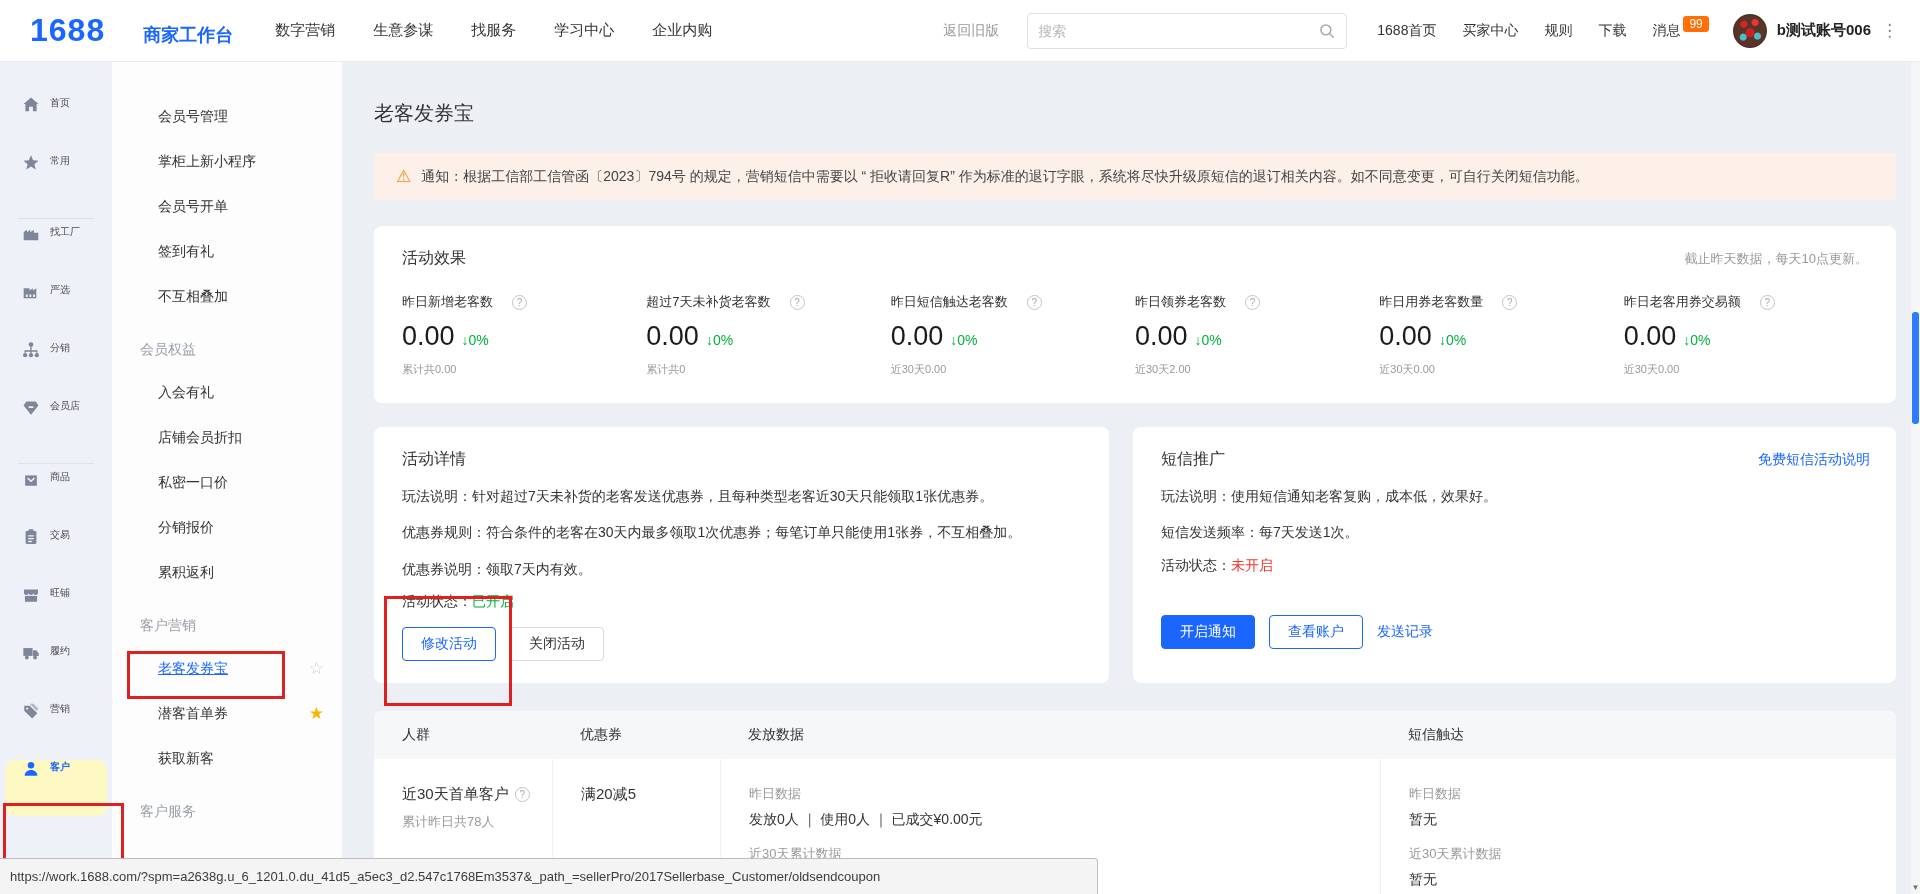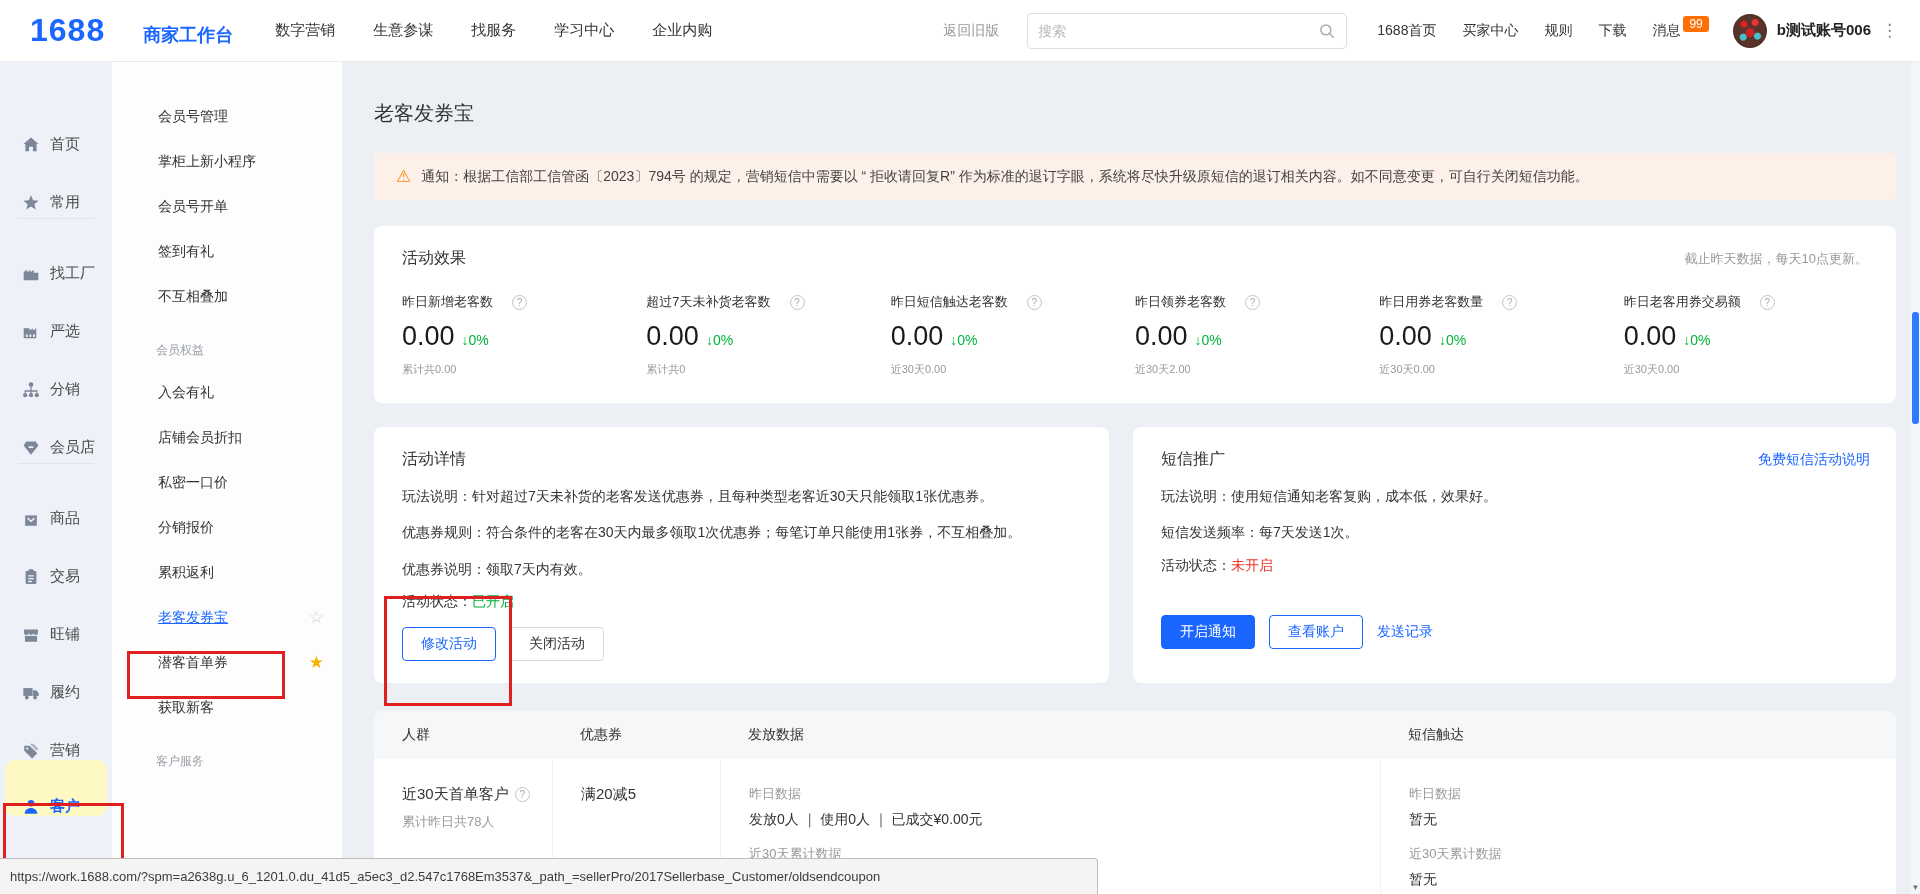--- a/index.html
+++ b/index.html
@@ -30,32 +30,32 @@
                        radial-gradient(circle at 72% 65%, #49c0c9 0 3px, transparent 4px),
                        radial-gradient(circle at 50% 50%, #5a342a 0 60%, #2e1a14 100%); }
   .uname { font-size:15px; font-weight:bold; color:#222; margin-left:10px; cursor:pointer; white-space:nowrap; }
   .dots { font-size:17px; color:#888; margin-left:10px; cursor:pointer; letter-spacing:0; }
 
   
   .app { display:flex; height:832px; }
 
   
   .iconbar { width:112px; background:#eef1f8; padding-top:34px; flex:none; }
-  .ib-item { height:58px; display:flex; align-items:flex-end; padding-left:22px; gap:10px; font-size:15px; color:#4a4a4a; cursor:pointer; }
+  .ib-item { height:58px; display:flex; align-items:flex-start; padding-left:22px; gap:10px; font-size:10px; color:#4a4a4a; cursor:pointer; }
   .ib-item svg { flex:none; color:#7d8799; }
   .ib-divider { height:1px; background:#dde2ec; margin:6px 18px; }
   .ib-item.active { background:#fef9c3; border-radius:10px; margin:0 5px; height:56px; padding-left:17px; color:#1a66ff; font-weight:bold; }
   .ib-item.active svg { color:#1a66ff; }
 
   
   .submenu { width:230px; background:#fdfdfe; padding-top:32px; flex:none; }
   .sm-item { height:45px; display:flex; align-items:center; padding:0 18px 0 46px; font-size:14px; color:#333; cursor:pointer; }
   .sm-item .lbl { white-space:nowrap; }
   .sm-item .spacer { flex:1; }
-  .sm-header { height:40px; display:flex; align-items:center; padding-left:44px; font-size:12px; color:#9aa0a8; margin-top:11px; }
+  .sm-header { height:40px; display:flex; align-items:center; padding-left:28px; font-size:14px; color:#9aa0a8; margin-top:11px; }
   .sm-item.active .lbl { color:#1a66ff; text-decoration:underline; }
   .star-off { color:#c9d0da; font-size:17px; }
   .star-on { color:#f7b500; font-size:17px; }
 
   
   .main { flex:1; padding:24px 24px 0 32px; overflow:hidden; }
   .page-title { font-size:20px; color:#333; font-weight:normal; margin-top:14px; }
   .banner { margin-top:26px; height:47px; background:#fdf0e8; border-radius:3px; display:flex; align-items:center; padding:0 22px; gap:10px; font-size:14px; color:#444; }
   .warn-ic { color:#fa8c16; font-size:17px; line-height:1; }
 
@@ -279,20 +279,21 @@
     <div class="sm-item">
         <span class="lbl">私密一口价</span>
       </div>
     <div class="sm-item">
         <span class="lbl">分销报价</span>
       </div>
     <div class="sm-item">
         <span class="lbl">累积返利</span>
       </div>
 
+    <div class="sm-header">客户营销</div>
     <div class="sm-item active">
       <span class="lbl">老客发券宝</span>
       <span class="spacer"></span>
       <span class="star-off">☆</span>
     </div>
     <div class="sm-item">
       <span class="lbl">潜客首单券</span>
       <span class="spacer"></span>
       <span class="star-on">★</span>
     </div>

